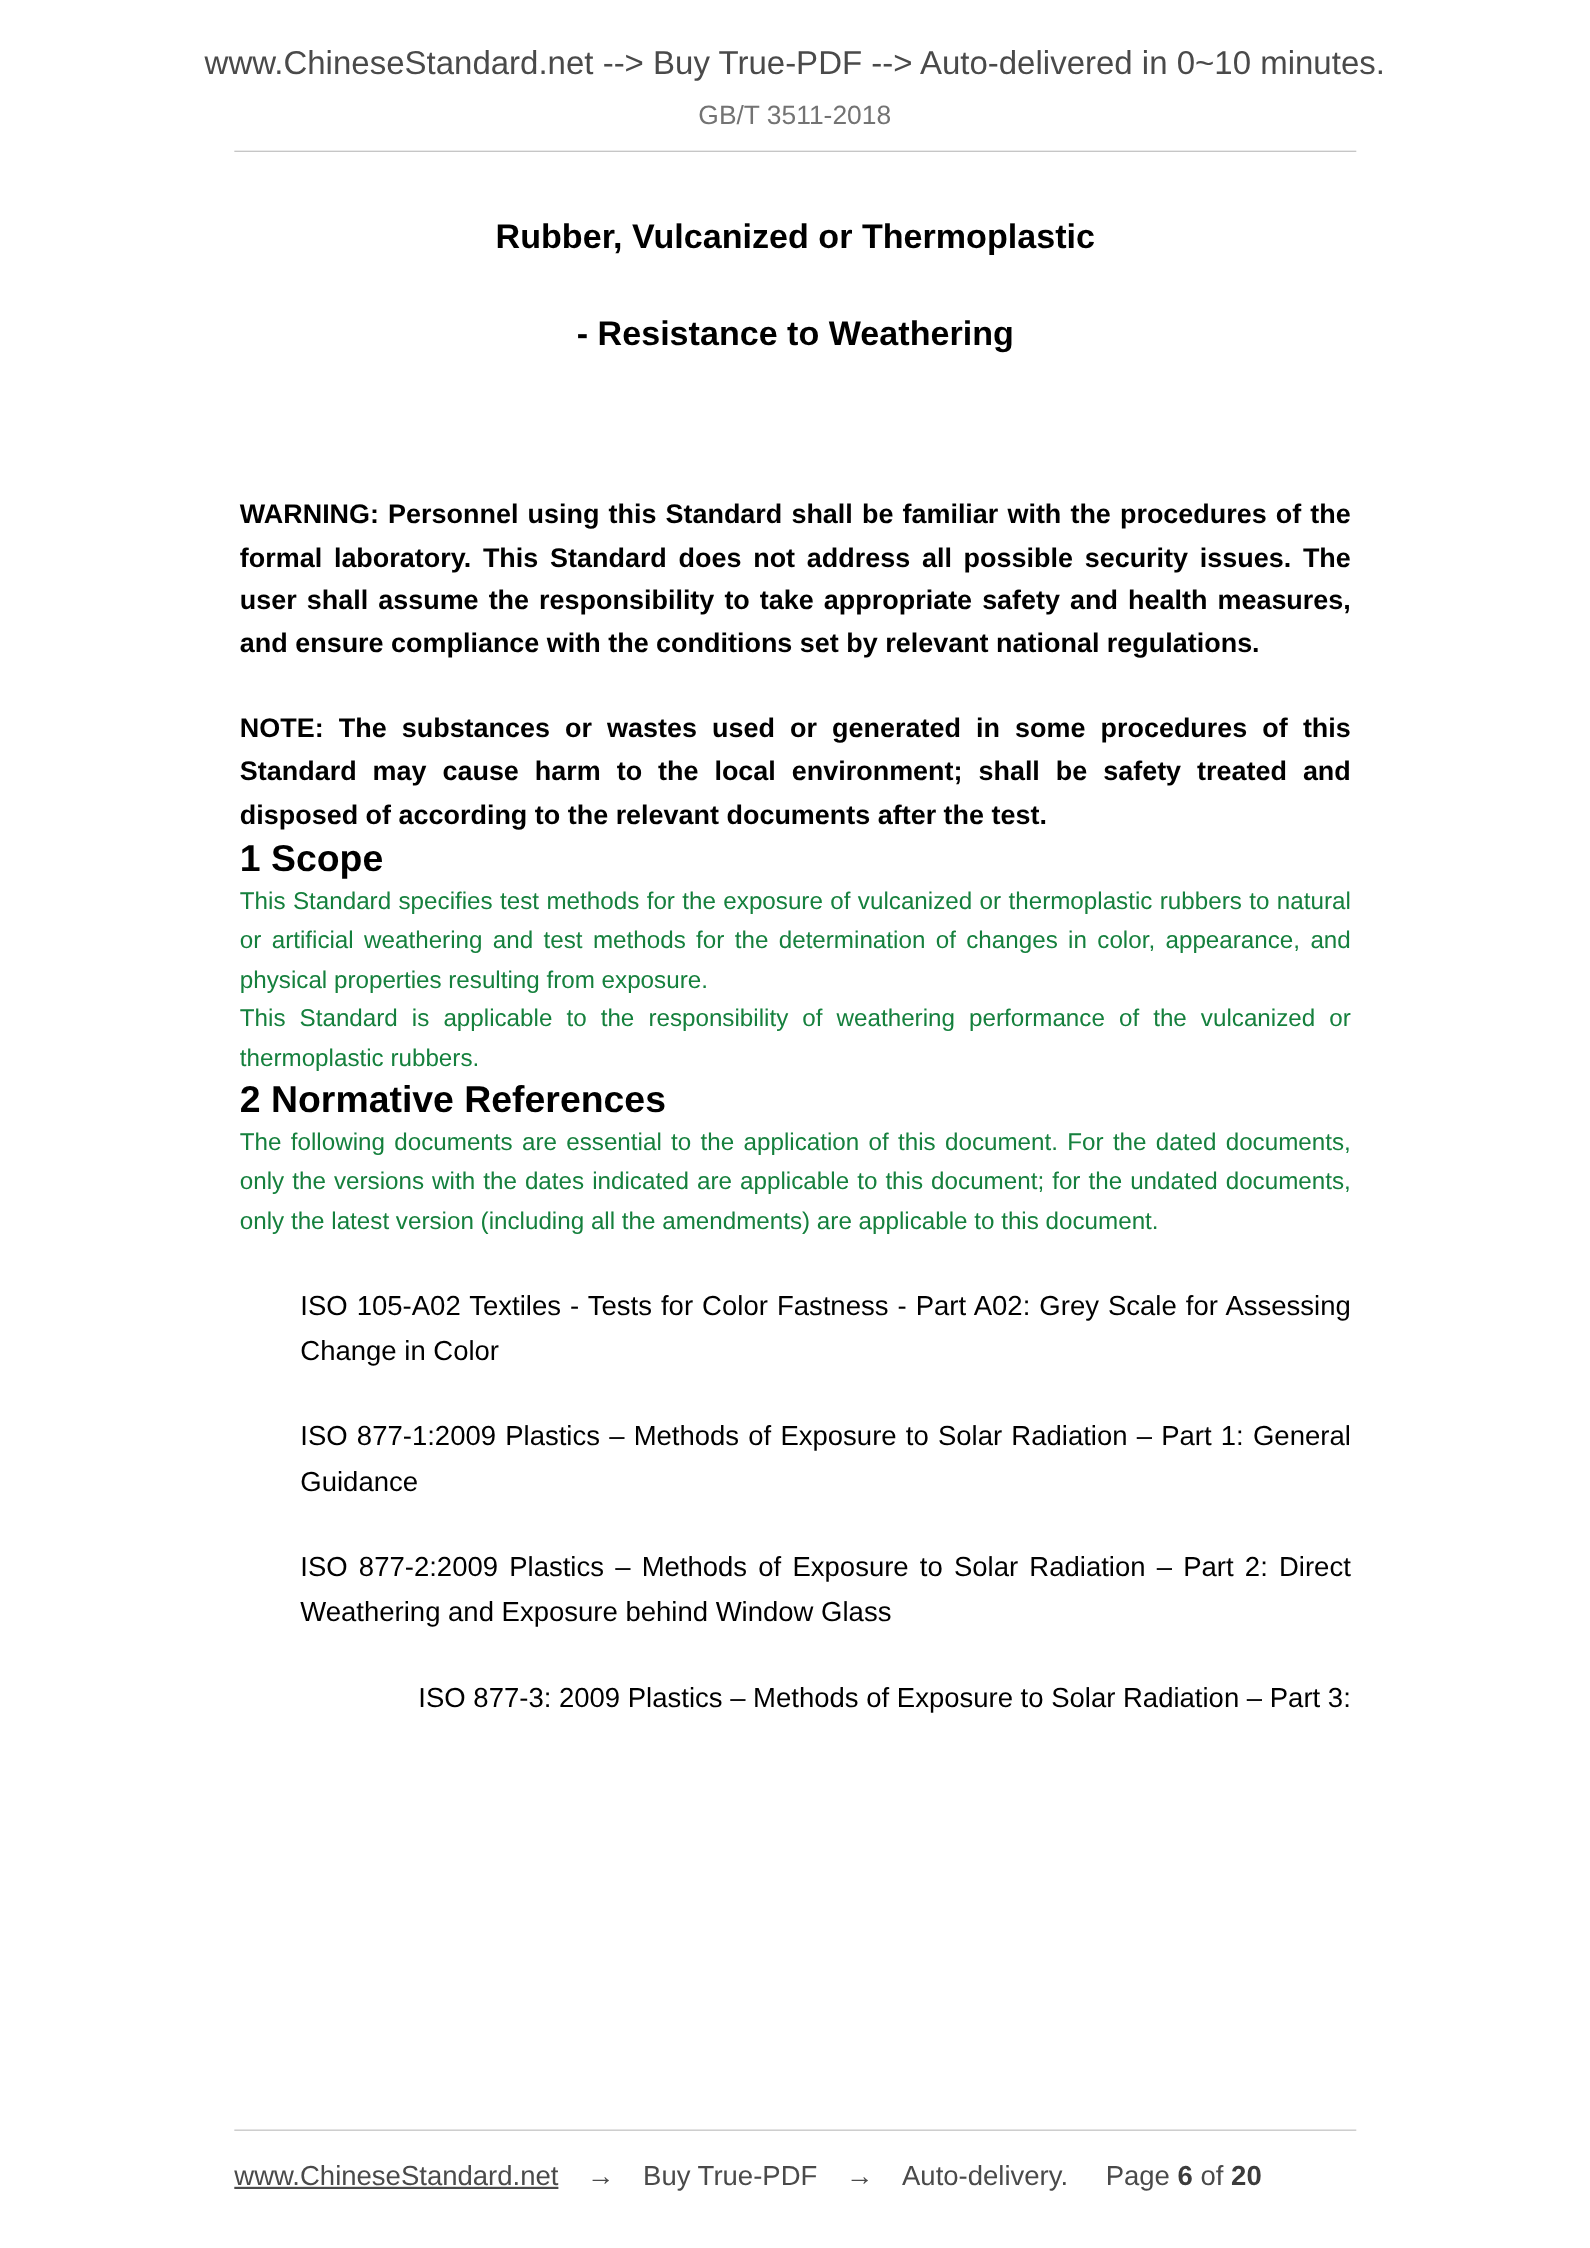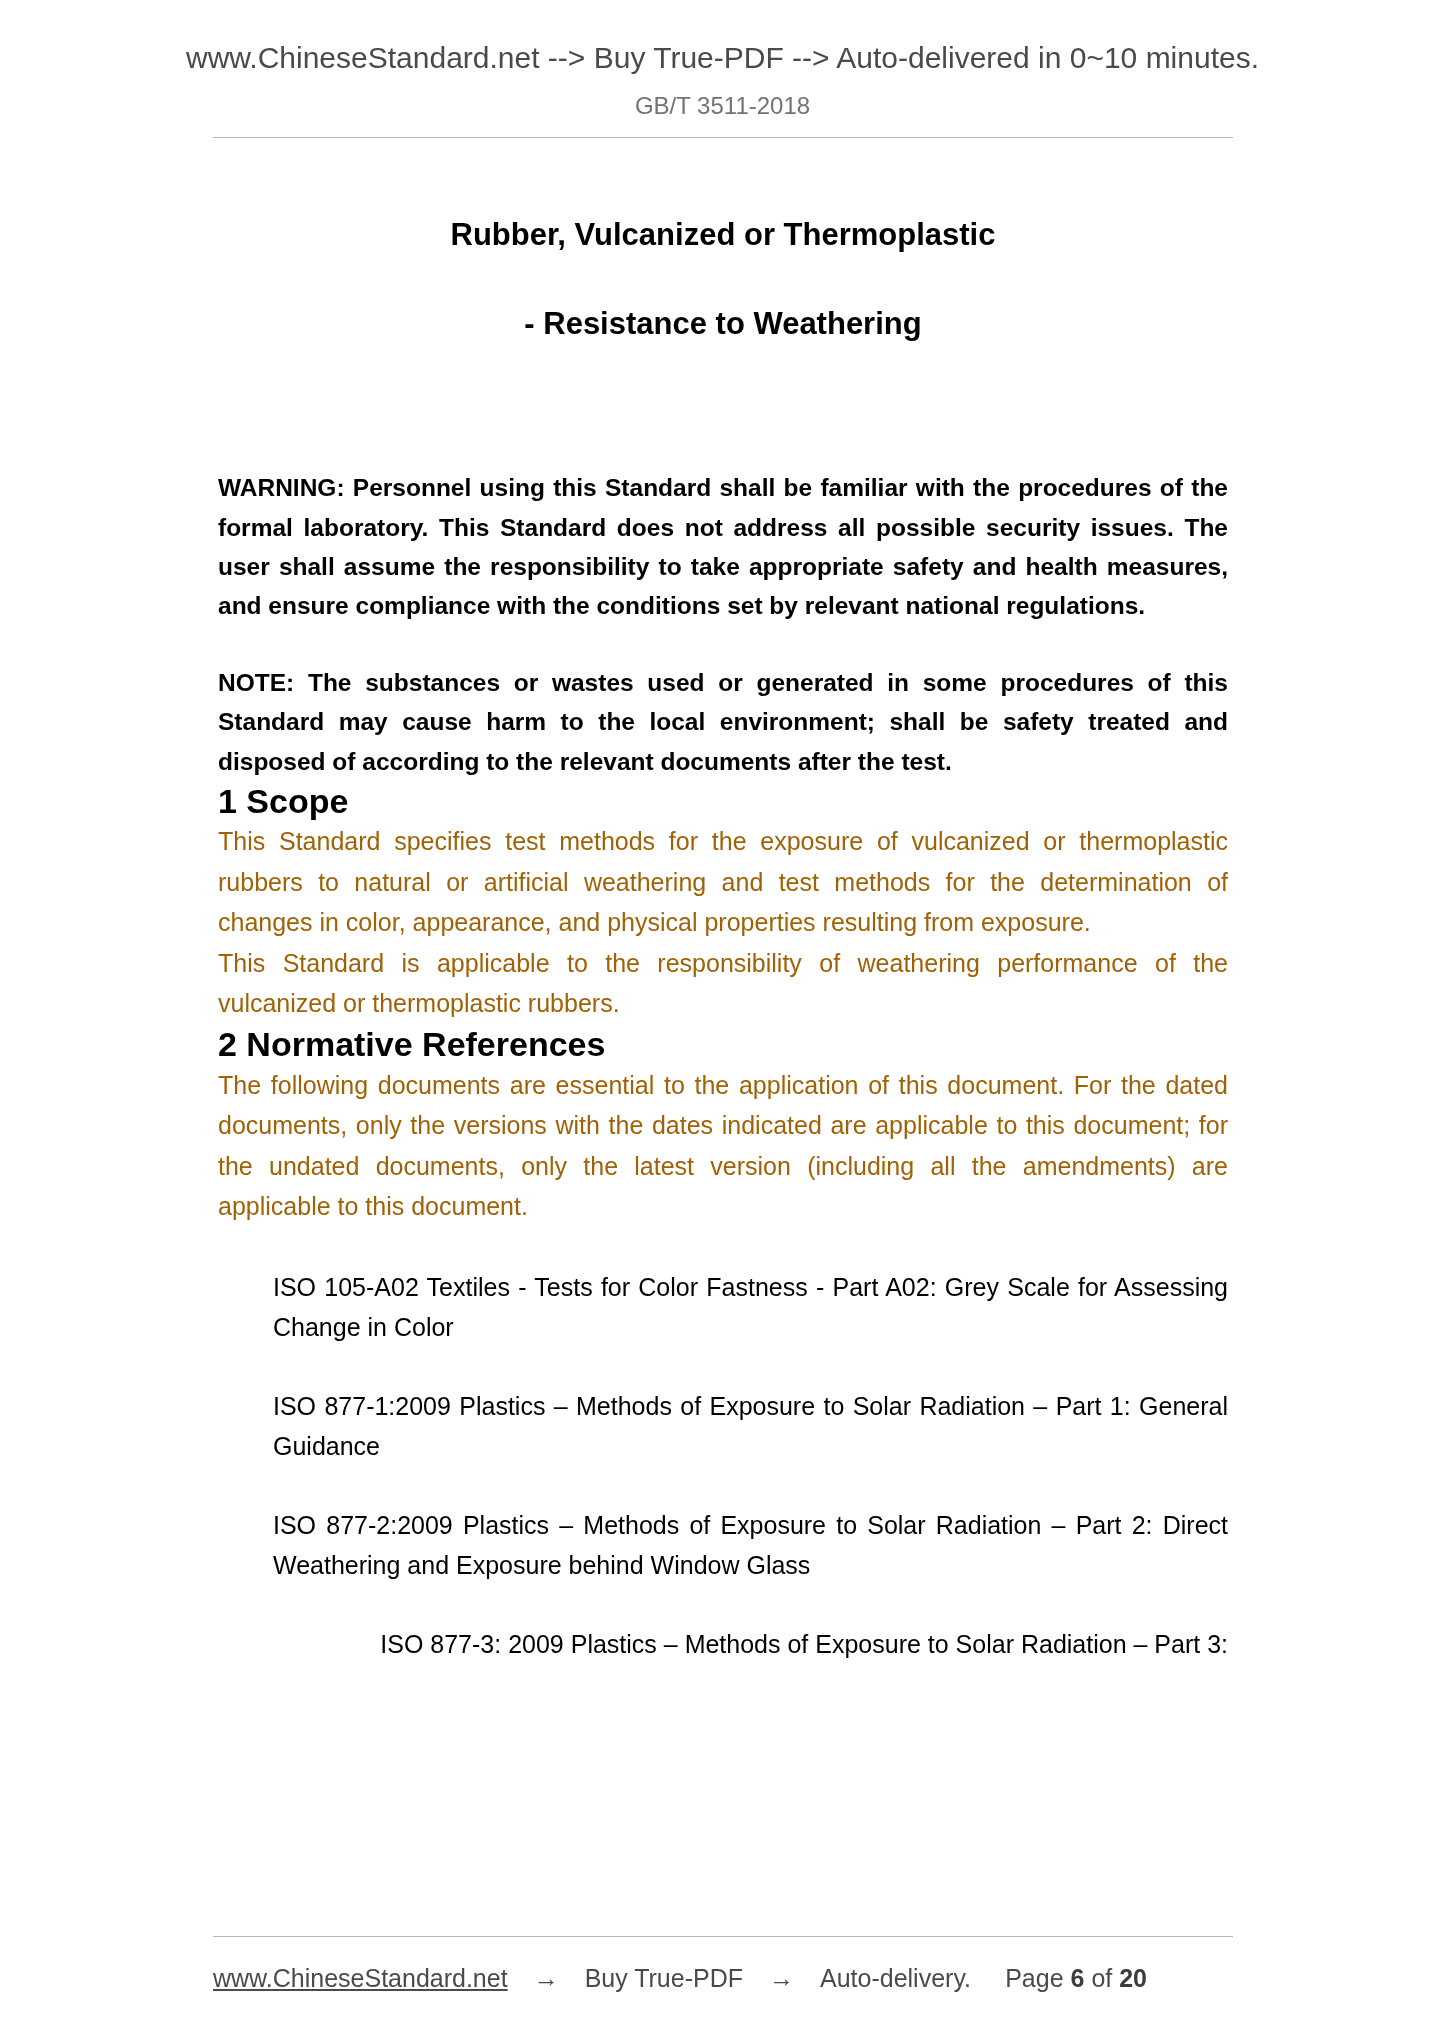--- a/index.html
+++ b/index.html
@@ -58,21 +58,21 @@
     width: 1010px;
   }
 
   .doc-title {
     text-align: center;
     font-size: 31px;
     font-weight: bold;
     color: #000;
     line-height: 1.2;
   }
-  .doc-title.line1 { margin-top: 20px; }
+  .doc-title.line1 { }
   .doc-title.line2 { margin-top: 52px; text-align: center; }
 
   .admonition {
     font-size: 24.5px;
     font-weight: bold;
     line-height: 1.60;
     text-align: justify;
     text-justify: inter-word;
     color: #000;
   }
@@ -84,26 +84,26 @@
     font-weight: bold;
     margin: 0;
     padding: 0;
     line-height: 1.2;
     color: #000;
   }
   .heading-scope { margin-top: 74px; }
   .heading-refs { margin-top: 85px; }
 
   p.body-text {
-    font-size: 25px;
+    font-size: 22px;
     line-height: 1.62;
     text-align: justify;
     text-justify: inter-word;
     margin: 0;
-    color: #a16207;
+    color: #15803d;
   }
   .scope-p1 { margin-top: 44px; }
   .scope-p2 { margin-top: 36px; }
   .refs-intro { margin-top: 46px; }
 
   .ref-list {
     margin: 0;
     padding: 0;
     list-style: none;
   }

